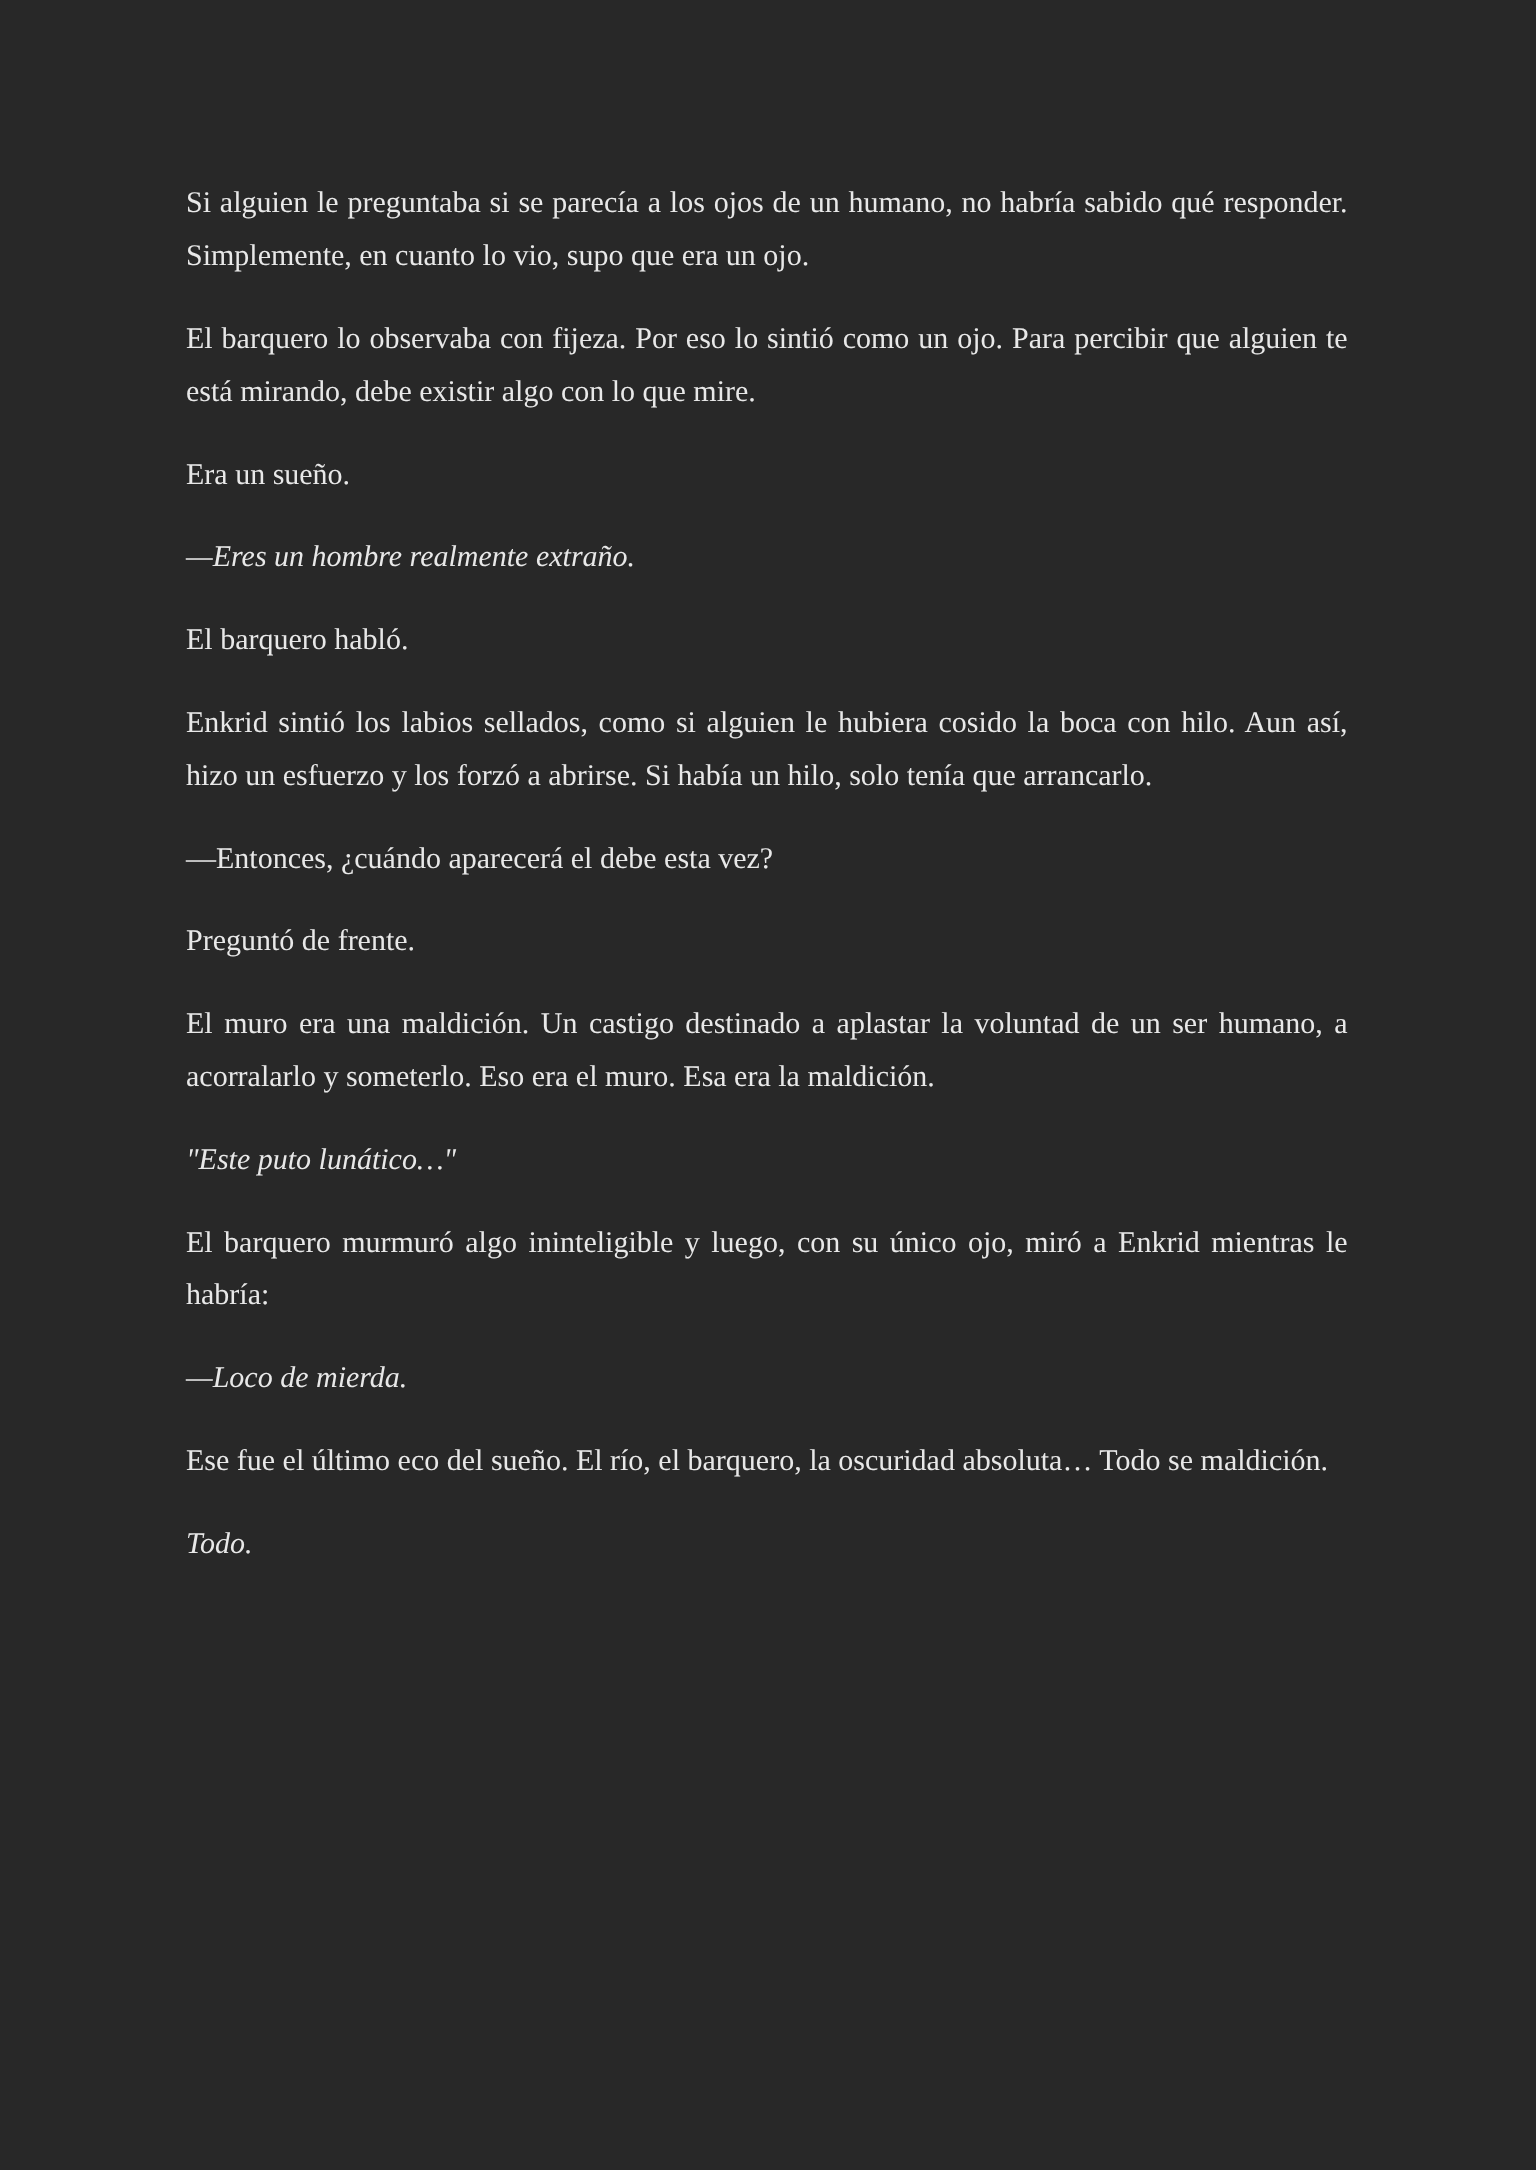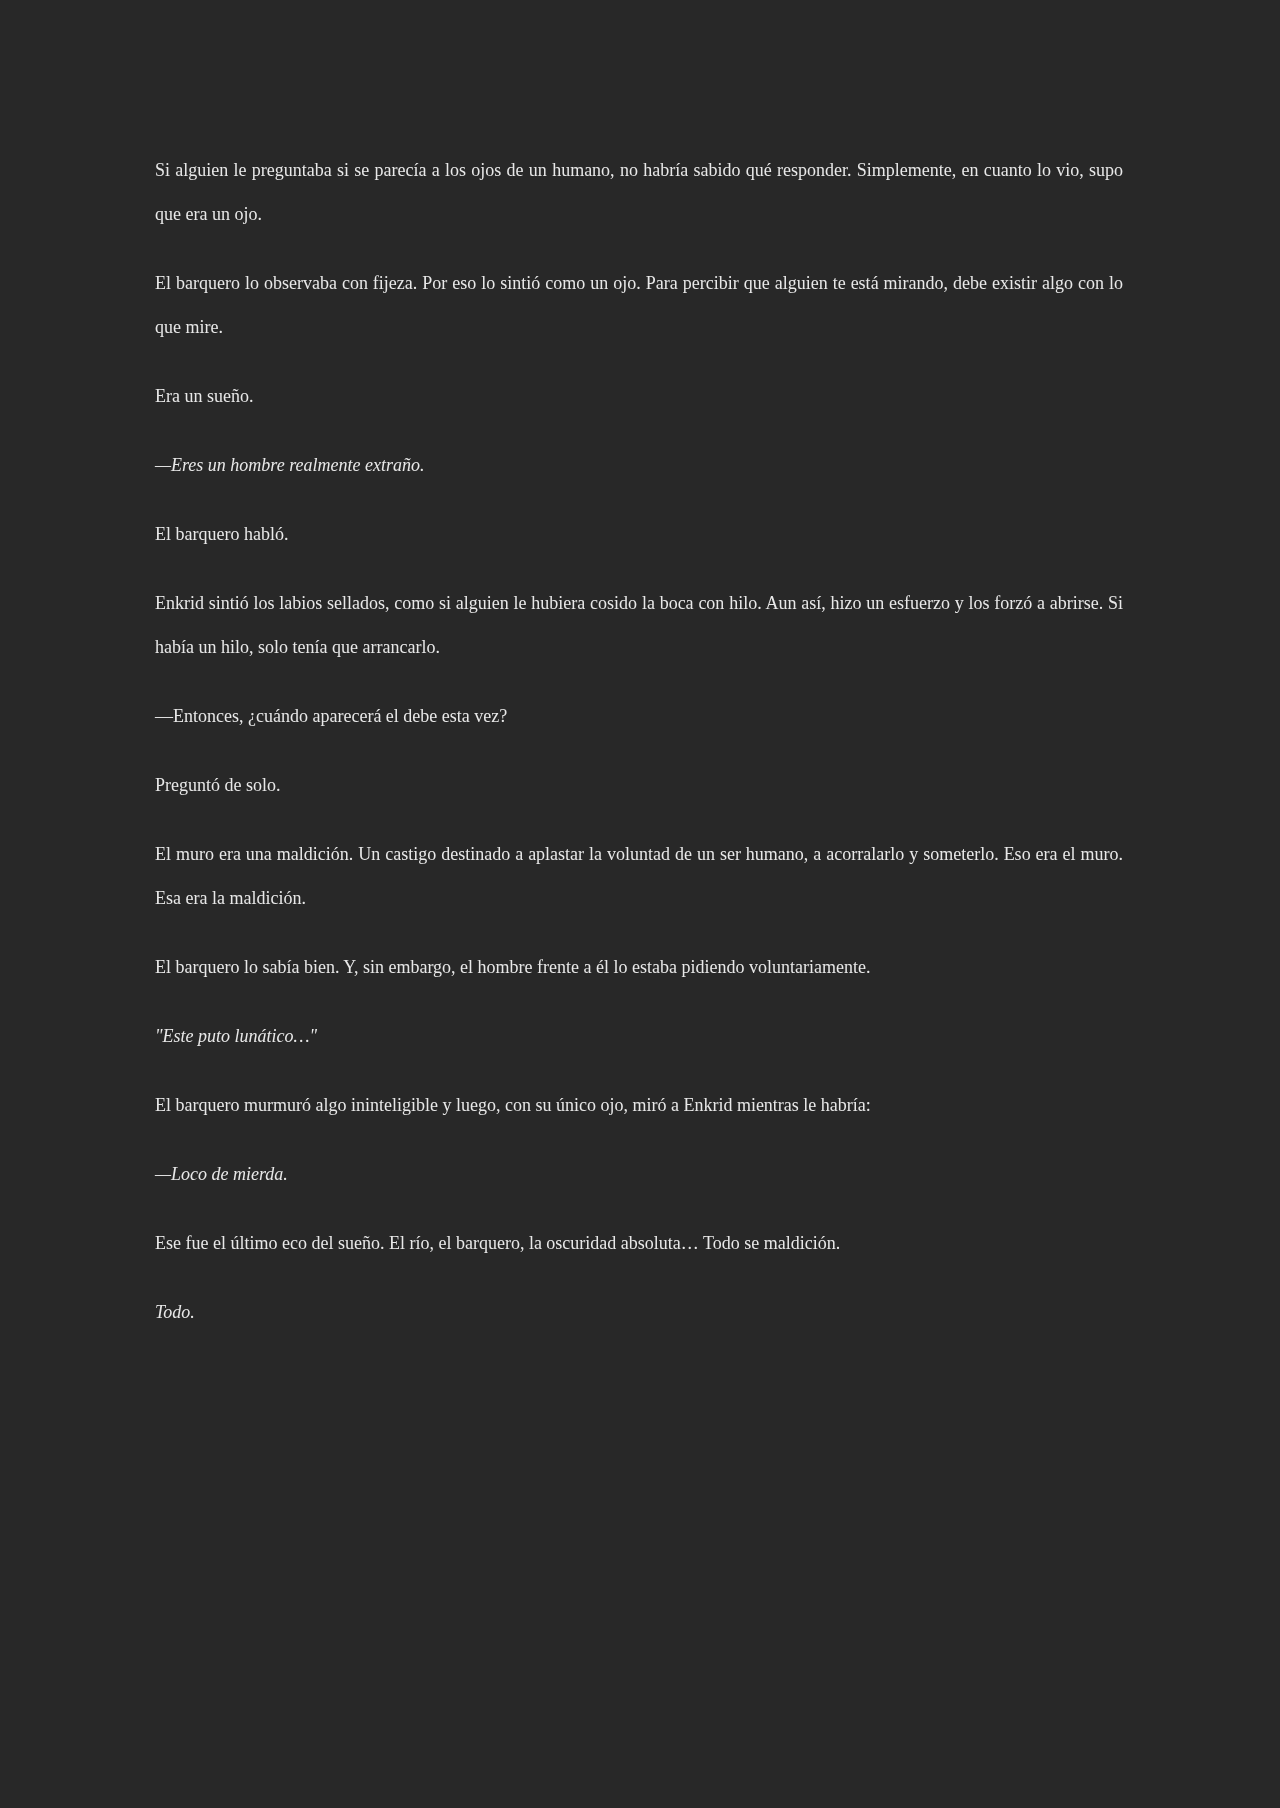--- a/index.html
+++ b/index.html
@@ -12,21 +12,21 @@
     height: 1808px;
     overflow: hidden;
   }
   .page {
     position: absolute;
     left: 155px;
     top: 148px;
     width: 968px;
     color: #e8e8e8;
     font-family: "Liberation Serif", "DejaVu Serif", serif;
-    font-size: 18px;
+    font-size: 25px;
     line-height: 44px;
     text-align: justify;
   }
   .page p {
     margin: 0 0 25px 0;
   }
   .page p.italic {
     font-style: italic;
   }
 </style>
@@ -34,21 +34,20 @@
 <body>
 
 <div class="page">
   <p>Si alguien le preguntaba si se parecía a los ojos de un humano, no habría sabido qué responder. Simplemente, en cuanto lo vio, supo que era un ojo.</p>
   <p>El barquero lo observaba con fijeza. Por eso lo sintió como un ojo. Para percibir que alguien te está mirando, debe existir algo con lo que mire.</p>
   <p>Era un sueño.</p>
   <p class="italic">—Eres un hombre realmente extraño.</p>
   <p>El barquero habló.</p>
   <p>Enkrid sintió los labios sellados, como si alguien le hubiera cosido la boca con hilo. Aun así, hizo un esfuerzo y los forzó a abrirse. Si había un hilo, solo tenía que arrancarlo.</p>
   <p>—Entonces, ¿cuándo aparecerá el debe esta vez?</p>
-  <p>Preguntó de solo.</p>
+  <p>Preguntó de frente.</p>
   <p>El muro era una maldición. Un castigo destinado a aplastar la voluntad de un ser humano, a acorralarlo y someterlo. Eso era el muro. Esa era la maldición.</p>
-  <p>El barquero lo sabía bien. Y, sin embargo, el hombre frente a él lo estaba pidiendo voluntariamente.</p>
   <p class="italic">"Este puto lunático…"</p>
   <p>El barquero murmuró algo ininteligible y luego, con su único ojo, miró a Enkrid mientras le habría:</p>
   <p class="italic">—Loco de mierda.</p>
   <p>Ese fue el último eco del sueño. El río, el barquero, la oscuridad absoluta… Todo se maldición.</p>
   <p class="italic">Todo.</p>
 </div>
 
 </body></html>

